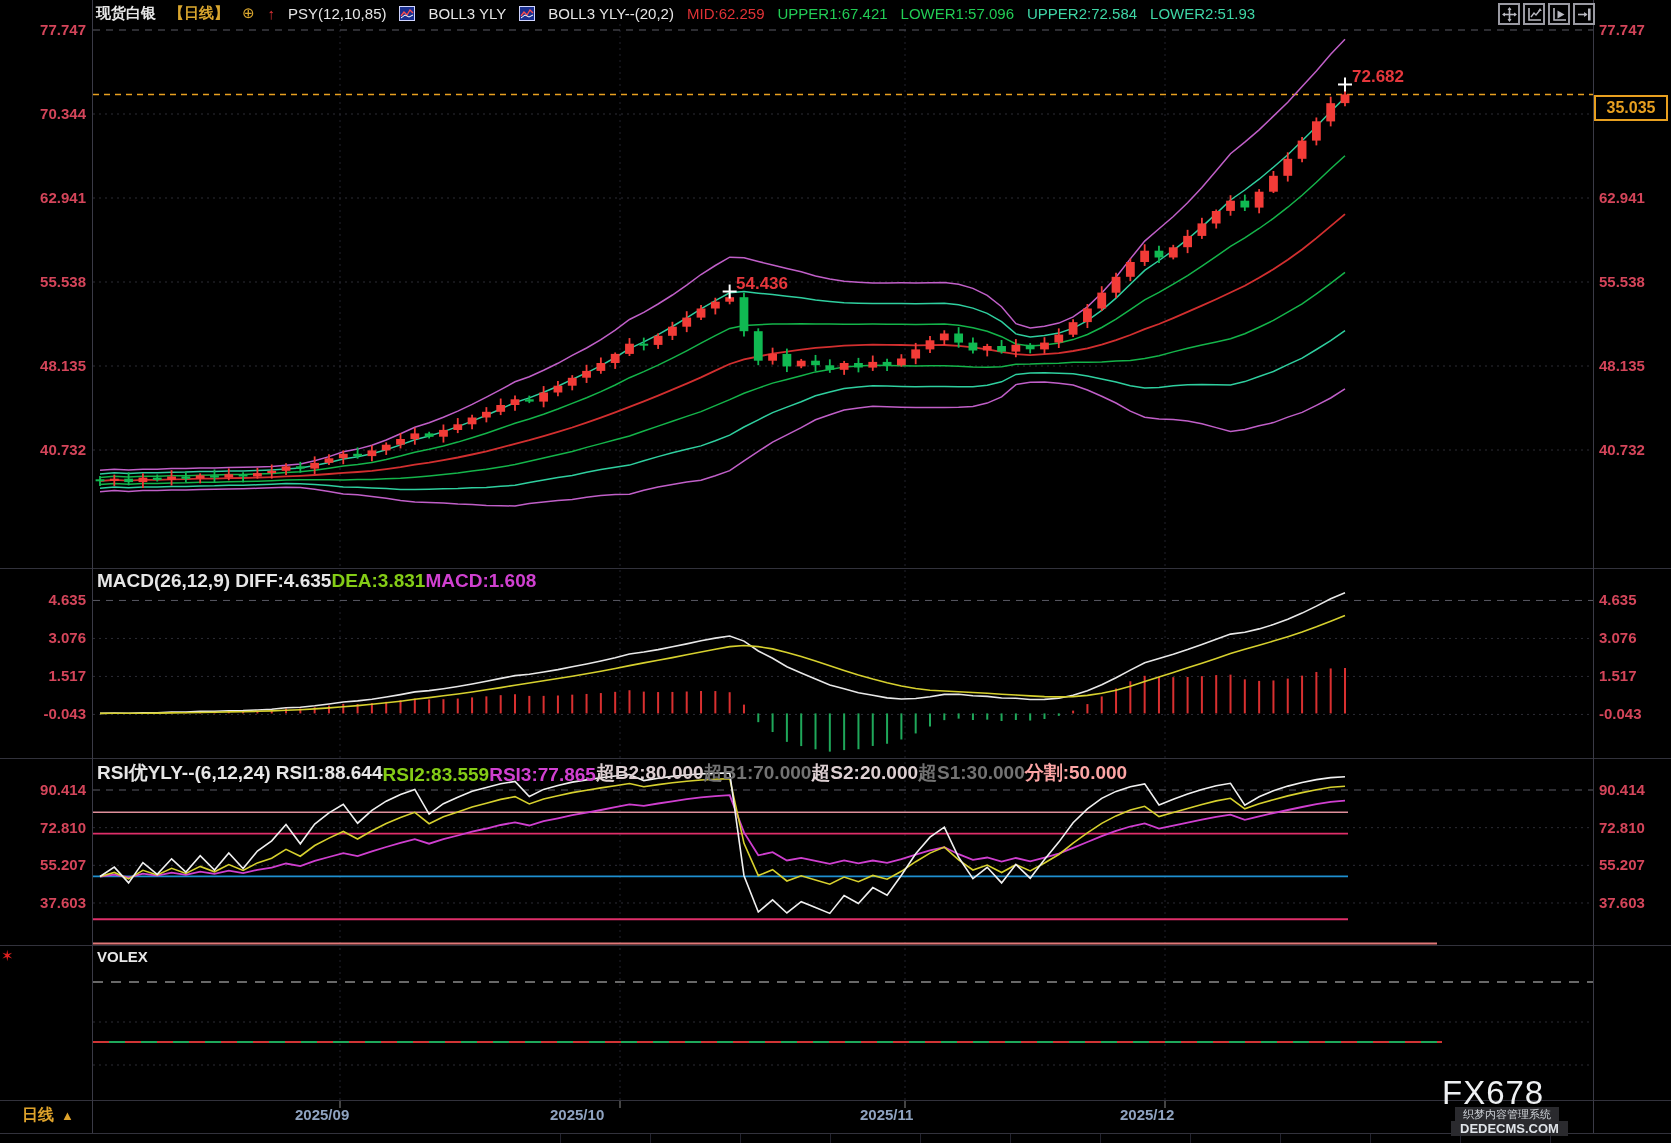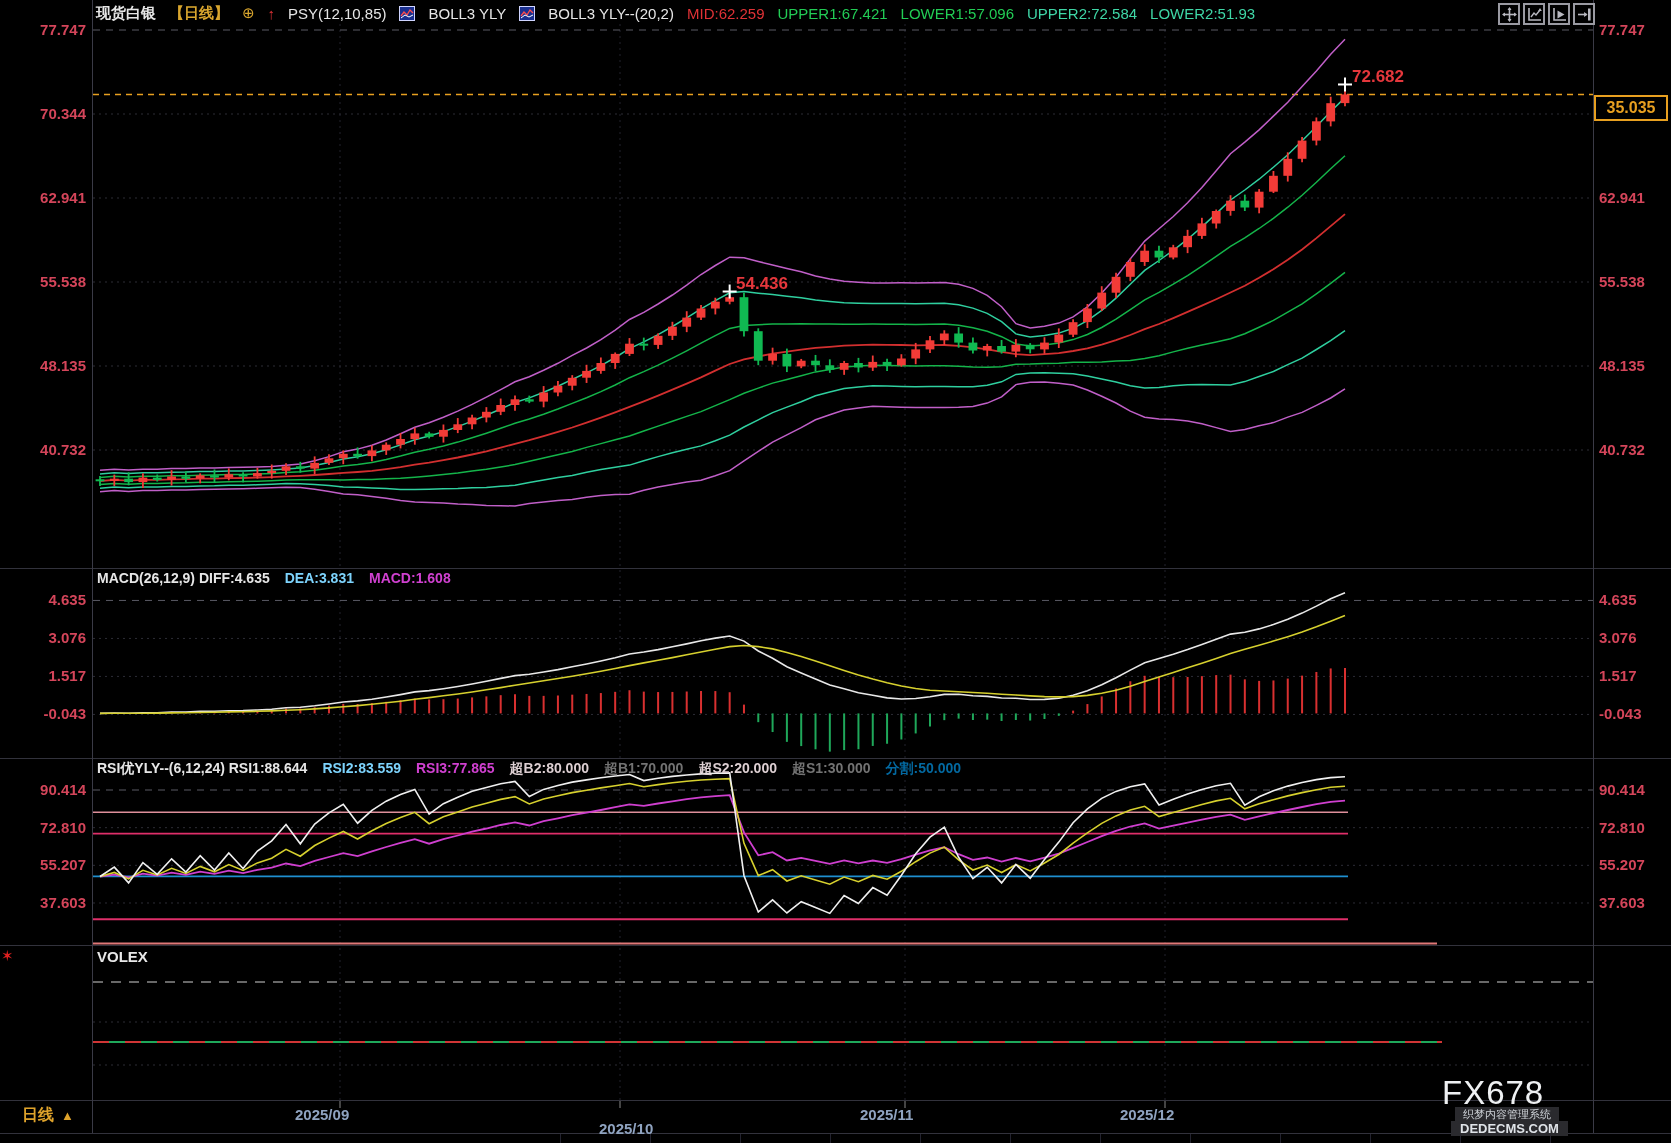--- a/index.html
+++ b/index.html
@@ -4,24 +4,24 @@
 <style>
 *{margin:0;padding:0;box-sizing:border-box}
 html,body{background:#000}
 body{font-family:"Liberation Sans",sans-serif}
 #stage{position:relative;width:1671px;height:1143px;background:#000;overflow:hidden}
 #plot{position:absolute;left:0;top:0}
 .axis{position:absolute;font-size:15px;font-weight:700;color:#d4455a;line-height:18px;white-space:nowrap}
 .axis.r{text-align:right}
 .month{position:absolute;top:1106px;width:90px;text-align:left;font-size:15px;font-weight:700;color:#8fa3c0}
 .header{position:absolute;left:96px;top:2px;height:22px;display:flex;align-items:center;gap:13px;font-size:15px;white-space:nowrap;z-index:5}
-.pane-h{position:absolute;display:flex;align-items:flex-start;gap:15px;font-size:14px;font-weight:600;white-space:nowrap;z-index:5}
+.pane-h{position:absolute;display:flex;align-items:flex-end;font-size:19px;font-weight:600;white-space:nowrap;z-index:5}
 .t-white{color:#e6e6e6}.t-bold{font-weight:700}
 .t-gold{color:#d9a62e}.t-red{color:#e03236}.t-green{color:#22cc55}.t-teal{color:#3fd6a6}
-.t-yellow{color:#7dd3fc}.t-magenta{color:#d040d0}.t-rose{color:#737373}.t-pale{color:#ddcfd2}.t-blue{color:#0369a1}
+.t-yellow{color:#84cc16}.t-magenta{color:#d040d0}.t-rose{color:#737373}.t-pale{color:#ddcfd2}.t-blue{color:#fca5a5}
 .mini-ico{width:16px;height:15px;display:inline-block}
 #toolbar{position:absolute;left:1498px;top:3px;display:flex;gap:3px;z-index:6}
 .tbico{width:22px;height:22px;border:2px solid #9a9aa2;display:flex;align-items:center;justify-content:center;background:#000;cursor:pointer}
 #pricebox{position:absolute;left:1594px;top:95px;width:74px;height:26px;border:2px solid #e8a020;color:#e8a020;font-size:16px;font-weight:700;display:flex;align-items:center;justify-content:center;background:#000;z-index:6}
 .ann{position:absolute;color:#e5373c;font-size:17px;font-weight:700;z-index:5}
 #peak-label{left:736px;top:274px}
 #last-label{left:1352px;top:67px}
 #volex-label{position:absolute;left:97px;top:948px;color:#e8e8e8;font-size:15px;font-weight:700;z-index:5}
 #period-cell{position:absolute;left:22px;top:1105px;color:#dfa32b;font-size:16px;font-weight:700;z-index:5}
 #period-cell .arr{font-size:13px;margin-left:7px}
@@ -476,21 +476,21 @@
     <div class="axis" style="left: 1599px; top: 705.448px;">-0.043</div>
     <div class="axis r" style="left: 0px; top: 781px; width: 86px;">90.414</div>
     <div class="axis" style="left: 1599px; top: 781px;">90.414</div>
     <div class="axis r" style="left: 0px; top: 818.667px; width: 86px;">72.810</div>
     <div class="axis" style="left: 1599px; top: 818.667px;">72.810</div>
     <div class="axis r" style="left: 0px; top: 856.332px; width: 86px;">55.207</div>
     <div class="axis" style="left: 1599px; top: 856.332px;">55.207</div>
     <div class="axis r" style="left: 0px; top: 894px; width: 86px;">37.603</div>
     <div class="axis" style="left: 1599px; top: 894px;">37.603</div>
     <div class="month" style="left: 295px;">2025/09</div>
-    <div class="month" style="left: 599px; margin-top: 14px;">2025/10</div>
+    <div class="month" style="left: 550px;">2025/10</div>
     <div class="month" style="left: 860px;">2025/11</div>
     <div class="month" style="left: 1120px;">2025/12</div>
     <div class="tabsep" style="left: 560px;"></div>
     <div class="tabsep" style="left: 650px;"></div>
     <div class="tabsep" style="left: 740px;"></div>
     <div class="tabsep" style="left: 830px;"></div>
     <div class="tabsep" style="left: 920px;"></div>
     <div class="tabsep" style="left: 1010px;"></div>
     <div class="tabsep" style="left: 1100px;"></div>
     <div class="tabsep" style="left: 1190px;"></div>

